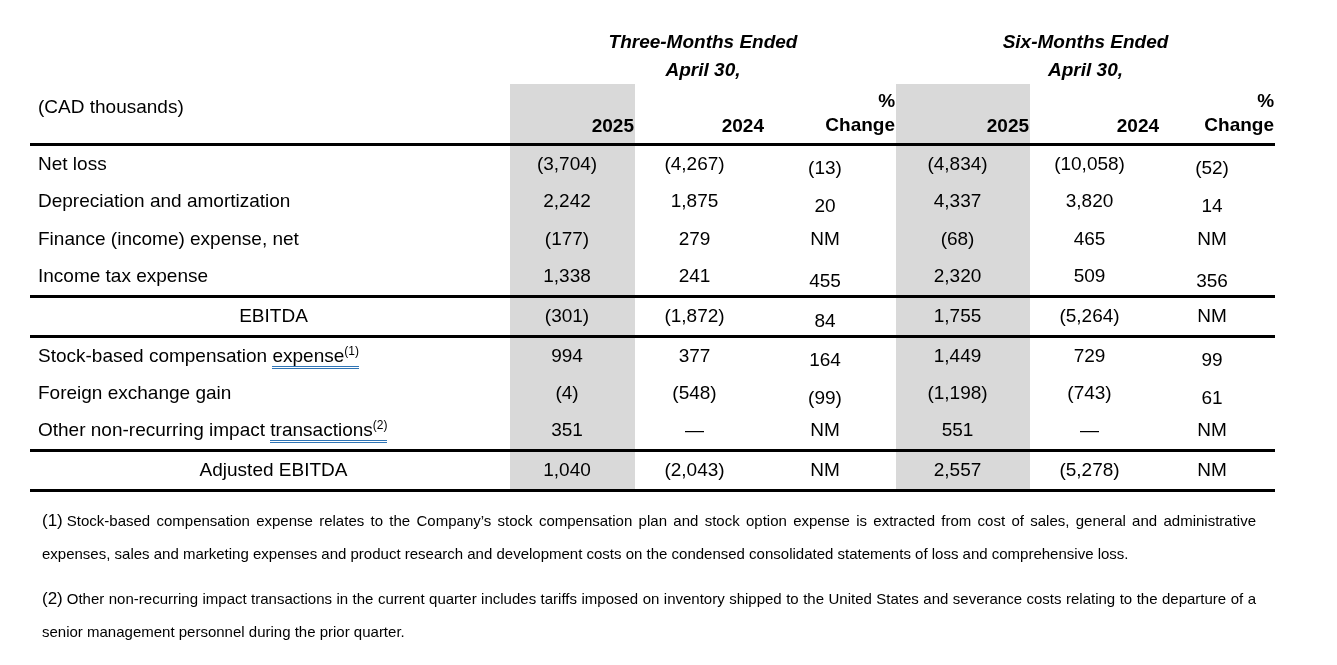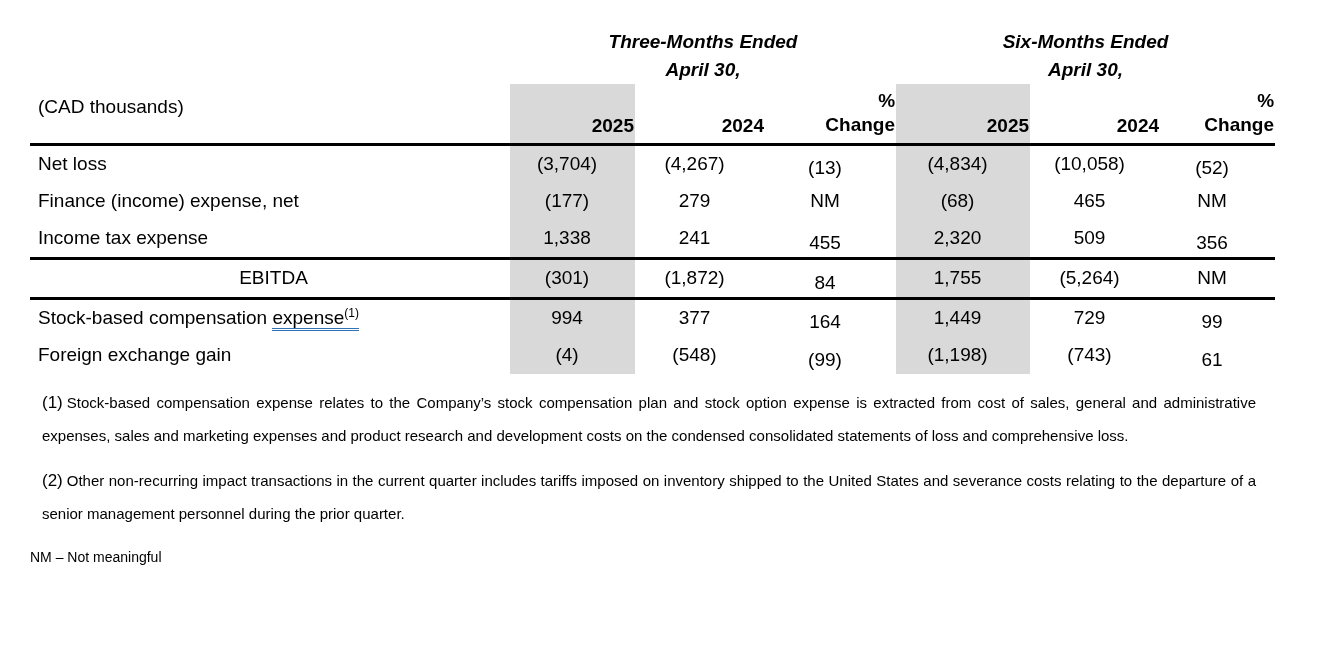--- a/index.html
+++ b/index.html
@@ -124,20 +124,29 @@
       <tr>
         <td class="lbl">Net loss</td>
         <td class="num shade">(3,704)</td>
         <td class="num">(4,267)</td>
         <td class="num pct low">(13)</td>
         <td class="num shade">(4,834)</td>
         <td class="num">(10,058)</td>
         <td class="num pct low">(52)</td>
       </tr>
       <tr>
+        <td class="lbl">Depreciation and amortization</td>
+        <td class="num shade">2,242</td>
+        <td class="num">1,875</td>
+        <td class="num pct low">20</td>
+        <td class="num shade">4,337</td>
+        <td class="num">3,820</td>
+        <td class="num pct low">14</td>
+      </tr>
+      <tr>
         <td class="lbl">Finance (income) expense, net</td>
         <td class="num shade">(177)</td>
         <td class="num">279</td>
         <td class="num pct">NM</td>
         <td class="num shade">(68)</td>
         <td class="num">465</td>
         <td class="num pct">NM</td>
       </tr>
       <tr class="section-end">
         <td class="lbl">Income tax expense</td>
@@ -170,20 +179,40 @@
       </tr>
       <tr>
         <td class="lbl">Foreign exchange gain</td>
         <td class="num shade">(4)</td>
         <td class="num">(548)</td>
         <td class="num pct low">(99)</td>
         <td class="num shade">(1,198)</td>
         <td class="num">(743)</td>
         <td class="num pct low">61</td>
       </tr>
+      <tr class="section-end">
+        <td class="lbl">
+          <span>Other non-recurring impact </span><span class="grammar"><span>transactions</span><sup>(2)</sup></span>
+        </td>
+        <td class="num shade">351</td>
+        <td class="num">—</td>
+        <td class="num pct">NM</td>
+        <td class="num shade">551</td>
+        <td class="num">—</td>
+        <td class="num pct">NM</td>
+      </tr>
+      <tr class="total-row bold-label section-end">
+        <td class="lbl">Adjusted EBITDA</td>
+        <td class="num shade">1,040</td>
+        <td class="num">(2,043)</td>
+        <td class="num pct">NM</td>
+        <td class="num shade">2,557</td>
+        <td class="num">(5,278)</td>
+        <td class="num pct">NM</td>
+      </tr>
     </tbody>
   </table>
 
   <div class="footnotes">
     <p class="footnote"><span class="fn-marker">(1)</span><span class="fn-text">Stock-based compensation expense relates to the Company’s stock compensation plan and stock option expense is extracted from cost of sales, general and administrative expenses, sales and marketing expenses and product research and development costs on the condensed consolidated statements of loss and comprehensive loss.</span></p>
     <p class="footnote"><span class="fn-marker">(2)</span><span class="fn-text">Other non-recurring impact transactions in the current quarter includes tariffs imposed on inventory shipped to the United States and severance costs relating to the departure of a senior management personnel during the prior quarter.</span></p>
     <p class="nm-note">NM – Not meaningful</p>
   </div>
 
 </div>

